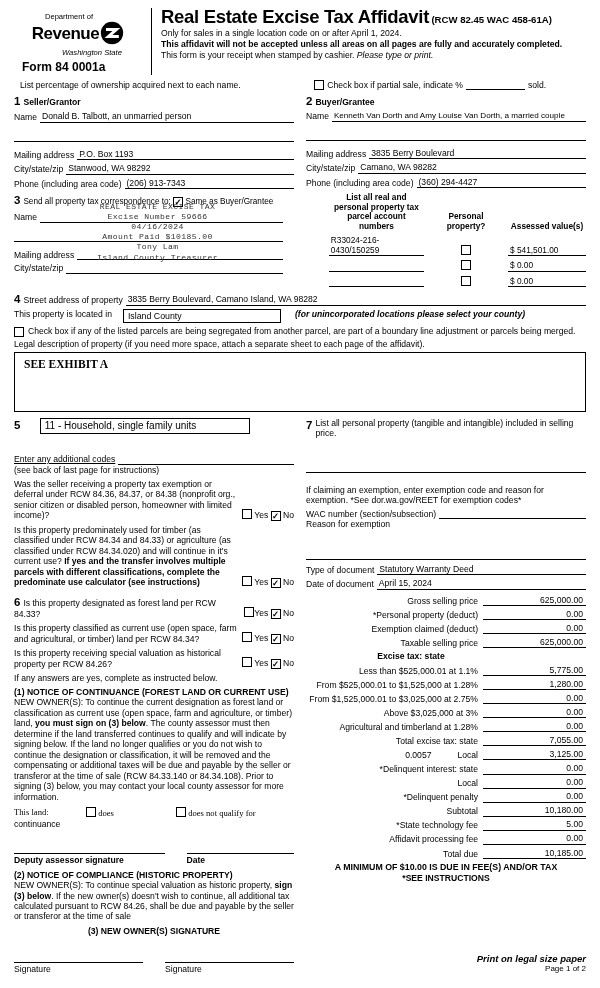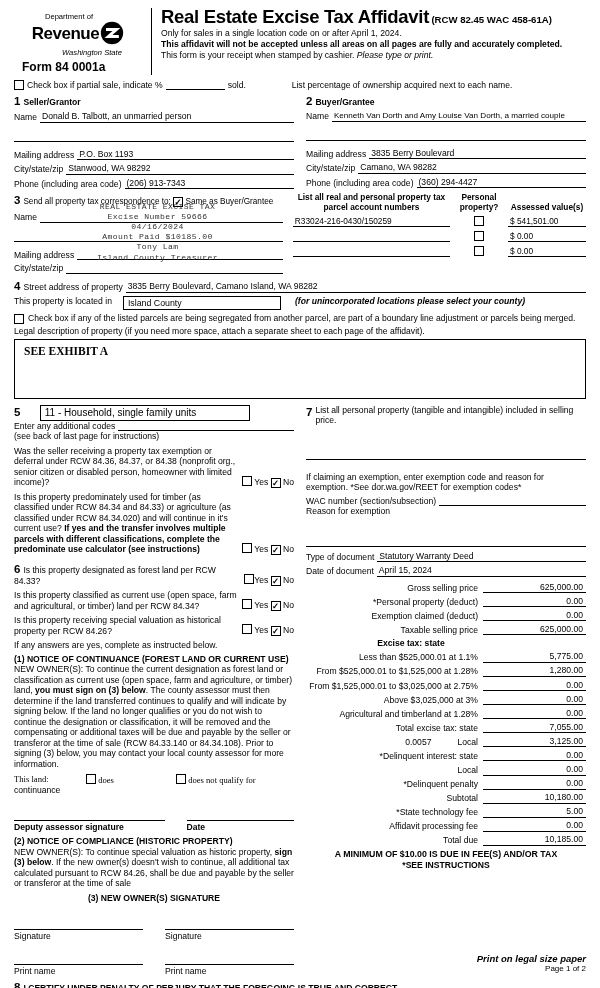--- a/index.html
+++ b/index.html
@@ -26,21 +26,21 @@
   .secnum{font-weight:bold;font-size:11.5px;padding-right:3px;}
   .cb{display:inline-flex;width:8px;height:8px;border:1px solid #000;font-size:8.5px;line-height:8px;justify-content:center;align-items:center;vertical-align:-1px;font-weight:bold;flex:none;background:#fff;}
   
   .cols{display:flex;gap:12px;}
   .col{flex:1;min-width:0;}
   
   .sec3wrap{display:flex;gap:10px;margin-top:4px;}
   .sec3left{width:47%;position:relative;}
   .sec3right{flex:1;}
   .stamp{position:absolute;left:36px;top:9px;width:215px;text-align:center;font-family:"Liberation Mono",monospace;font-size:8.1px;letter-spacing:0.4px;color:#333;line-height:1.25;z-index:2;}
-  .parcel-grid{display:grid;grid-template-columns:1fr 44px 78px;column-gap:7px;align-items:end;font-size:8.3px;}
+  .parcel-grid{display:grid;grid-template-columns:1fr 44px 78px;column-gap:20px;align-items:end;font-size:8.3px;margin-left:36px;}
   .pg-h{font-weight:bold;text-align:center;align-self:end;line-height:1.15;}
   .pg-cell{border-bottom:0.9px solid #000;min-height:10px;padding:0 2px;margin-top:4px;}
   .pg-cb{text-align:center;margin-top:4px;}
   
   .county-box{border:1px solid #000;width:148px;display:inline-block;padding:1px 4px;font-size:8.8px;}
   .exhibit-box{border:1.6px solid #000;height:50px;padding:4px 9px;font-family:"Liberation Serif",serif;font-weight:bold;font-size:11.5px;margin-top:2px;}
   
   .ynq{display:flex;align-items:flex-end;margin-top:4px;}
   .qt{flex:1;padding-right:4px;}
   .yn{white-space:nowrap;flex:none;}
@@ -84,27 +84,27 @@
         <span class="form-title">Real Estate Excise Tax Affidavit</span>
         <span class="title-ref">(RCW 82.45 WAC 458-61A)</span>
       </div>
       <div class="hnote">Only for sales in a single location code on or after April 1, 2024.</div>
       <div class="hnote b">This affidavit will not be accepted unless all areas on all pages are fully and accurately completed.</div>
       <div class="hnote"><span>This form is your receipt when stamped by cashier.</span> <span class="i">Please type or print.</span></div>
     </div>
   </div>
 
   <div style="display:flex;margin-top:2px;">
+    <div style="width:52%;padding-left:6px;">List percentage of ownership acquired next to each name.</div>
     <div style="width:48%;display:flex;align-items:flex-end;">
       <span class="cb"></span>
       <span class="lbl" style="padding-left:3px;">Check box if partial sale, indicate %</span>
       <span class="fill" style="max-width:55px;"></span>
       <span class="lbl" style="padding-left:3px;">sold.</span>
     </div>
-    <div style="width:52%;padding-left:6px;">List percentage of ownership acquired next to each name.</div>
   </div>
 
   <div class="cols" style="margin-top:4px;">
     <div class="col">
       <div><span class="secnum">1</span><span class="b">Seller/Grantor</span></div>
       <div class="fl">
           <span class="lbl">Name</span>
           <span class="fill">Donald B. Talbott, an unmarried person</span>
         </div>
       <div class="fl" style="margin-top:9px;">
@@ -218,21 +218,21 @@
     <div style="margin-top:2px;">Legal description of property (if you need more space, attach a separate sheet to each page of the affidavit).</div>
     <div class="exhibit-box">SEE EXHIBIT A</div>
   </div>
 
   <div class="cols" style="margin-top:6px;">
 
     <div class="col">
       <div>
         <span class="secnum" style="vertical-align:top;">5</span>
         <span class="code-box" style="margin-left:14px;">11 - Household, single family units</span>
-        <div class="fl" style="margin-top:0;">
+        <div class="fl" style="margin-top:20px;text-decoration:underline;">
             <span class="lbl">Enter any additional codes</span>
             <span class="fill"></span>
           </div>
         <div>(see back of last page for instructions)</div>
         <div class="ynq">
           <span class="qt">Was the seller receiving a property tax exemption or deferral under RCW 84.36, 84.37, or 84.38 (nonprofit org., senior citizen or disabled person, homeowner with limited income)?</span>
           <span class="yn"><span class="cb"></span> <span>Yes</span> <span class="cb">✓</span> <span>No</span></span>
         </div>
         <div class="ynq">
           <span class="qt"><span>Is this property predominately used for timber (as classified under RCW 84.34 and 84.33) or agriculture (as classified under RCW 84.34.020) and will continue in it's current use? </span><span class="b">If yes and the transfer involves multiple parcels with different classifications, complete the predominate use calculator (see instructions)</span></span>

